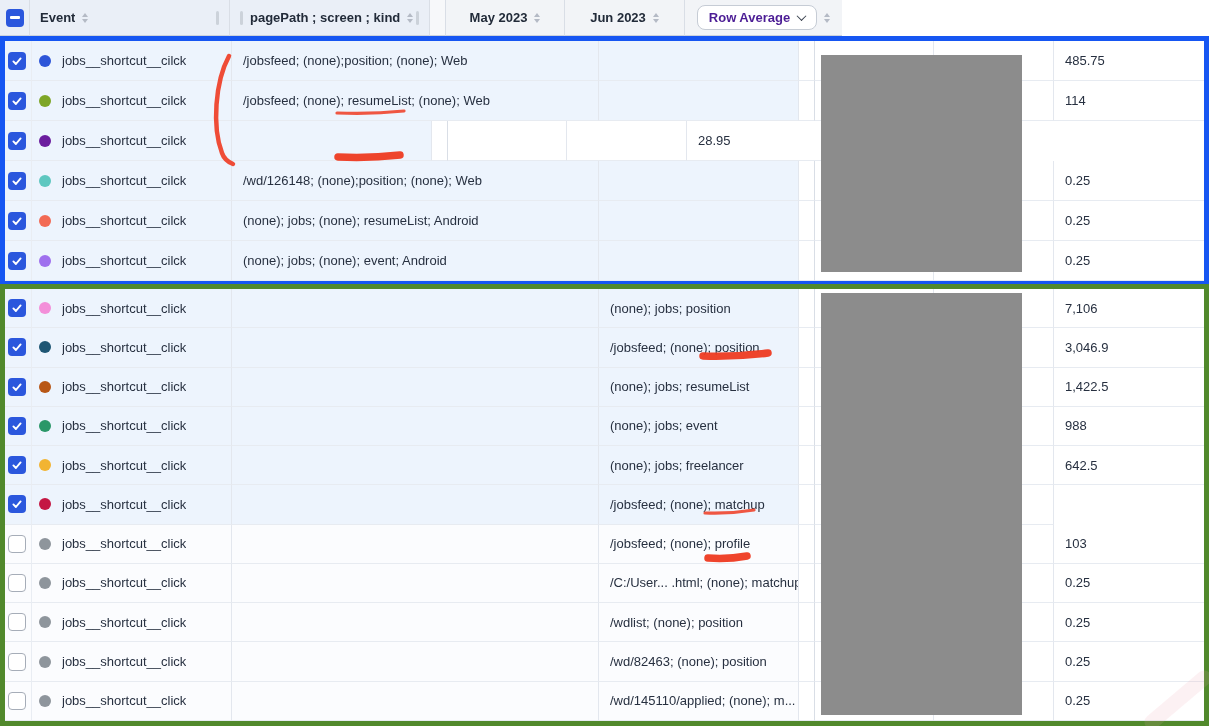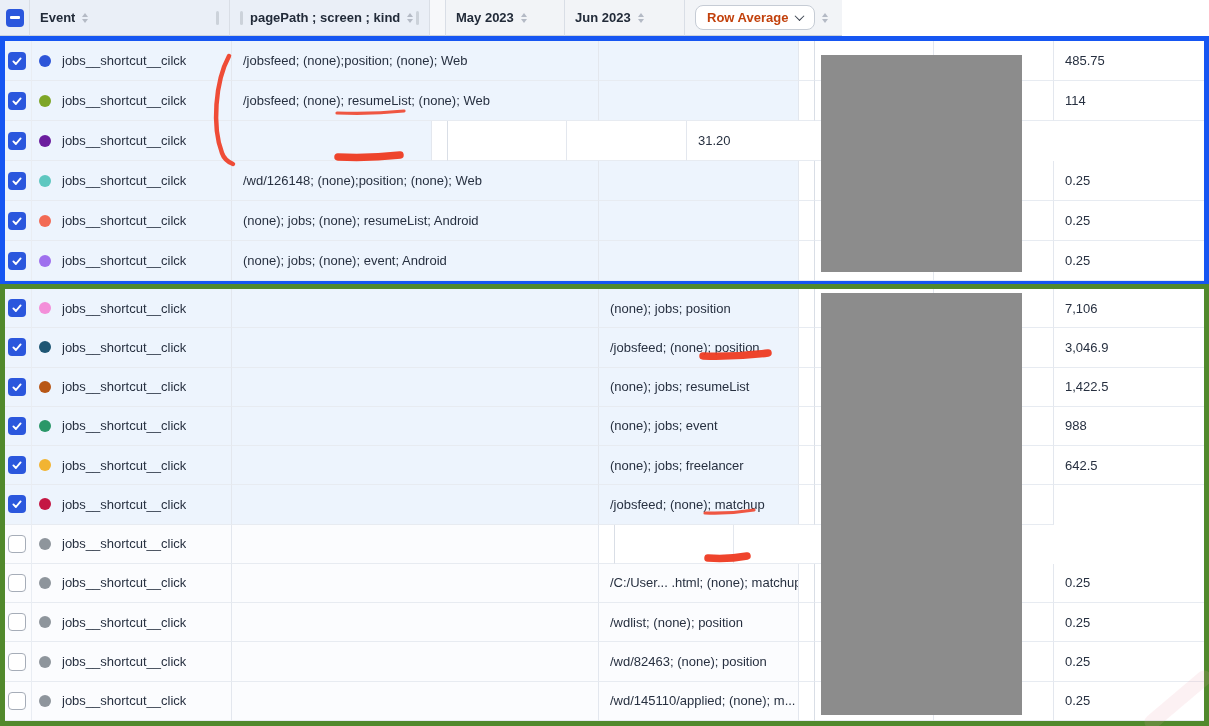--- a/index.html
+++ b/index.html
@@ -14,31 +14,31 @@
   .c-may{width:119px;min-width:119px}
   .c-jun{width:120px;min-width:120px}
   .c-avg{width:157px;min-width:157px}
   .cell{box-sizing:border-box;display:flex;align-items:center;
         border-right:1px solid #e3e7ee;border-bottom:1px solid #e7ebf1;
         font-size:13px;white-space:nowrap;overflow:hidden;}
   
   #hdr{position:absolute;left:0;top:0;width:1209px;height:36px;display:flex;z-index:2;}
   .hcell{box-sizing:border-box;display:flex;align-items:center;height:36px;
          border-right:1px solid #d9dee6;border-bottom:1px solid #cdd3dc;
-         background:#eaeff7;font-size:13px;font-weight:700;color:#222b39;padding:0 10px;}
+         background:#eaeff7;font-size:13px;font-weight:700;color:#222b39;padding:0 10px;justify-content:center;}
   .hcell.light{background:#f2f4f7;}
   .hcell.gut{background:#f7f8fa;padding:0;}
   .htxt{overflow:hidden;text-overflow:ellipsis;}
   .sort{display:inline-flex;flex-direction:column;align-items:center;margin-left:7px;cursor:pointer;}
   .sort i{display:block;width:0;height:0;border-left:3.5px solid transparent;border-right:3.5px solid transparent;}
   .sort i.up{border-bottom:4.5px solid #b4bac5;margin-bottom:2px;}
   .sort i.dn{border-top:4.5px solid #b4bac5;}
   .grip{width:3px;height:14px;border-radius:2px;background:#ccd2da;margin-left:auto;}
   .avg-btn{display:inline-flex;align-items:center;gap:8px;background:#fff;border:1px solid #c6ccd5;
-           border-radius:8px;padding:4px 11px;font-size:13px;font-weight:700;color:#c2410c;cursor:pointer;}
+           border-radius:8px;padding:4px 11px;font-size:13px;font-weight:700;color:#4c1d95;cursor:pointer;}
   .chev{width:6px;height:6px;border-right:1.8px solid #39414e;border-bottom:1.8px solid #39414e;
         transform:rotate(45deg) translate(-1px,-1px);}
   
   .cb{width:18px;height:18px;border-radius:4px;box-sizing:border-box;display:flex;
       align-items:center;justify-content:center;cursor:pointer;flex:none;}
   .cb.on{background:#2b57dd;}
   .cb.off{background:#fff;border:1.5px solid #a6adb8;}
   .cb.ind{background:#2b57dd;}
   .cb svg{display:block;}
   .cb .minus{width:10px;height:2.4px;background:#fff;border-radius:1px;}
@@ -168,21 +168,21 @@
           </div>
         </div>
         <div class="cell c-event tint-on">
           <span class="dot" style="background: rgb(107, 29, 158);"></span>
           <span class="evt">jobs__shortcut__cilck</span>
         </div>
         <div class="cell c-p2 tint-on"></div>
         <div class="cell c-gut plain"></div>
         <div class="cell c-may plain"></div>
         <div class="cell c-jun plain"></div>
-        <div class="cell c-avg plain">31.20</div>
+        <div class="cell c-avg plain">28.95</div>
       </div>
       <div class="trow">
         <div class="cell c-check tint-on">
           <div class="cb on">
             <svg width="12" height="12" viewBox="0 0 12 12">
               <path d="M2.4 6.4 L4.9 9 L9.6 3.4" stroke="#fff" stroke-width="1.9" fill="none" stroke-linecap="round" stroke-linejoin="round"></path>
             </svg>
           </div>
         </div>
         <div class="cell c-event tint-on">
@@ -351,20 +351,21 @@
       </div>
       <div class="trow">
         <div class="cell c-check tint-off">
           <div class="cb off"></div>
         </div>
         <div class="cell c-event tint-off">
           <span class="dot" style="background: rgb(142, 149, 156);"></span>
           <span class="evt">jobs__shortcut__click</span>
         </div>
         <div class="cell c-p1 tint-off"></div>
+        <div class="cell c-p2 tint-off">/jobsfeed; (none); profile</div>
         <div class="cell c-gut plain"></div>
         <div class="cell c-may plain"></div>
         <div class="cell c-jun plain"></div>
         <div class="cell c-avg plain">103</div>
       </div>
       <div class="trow">
         <div class="cell c-check tint-off">
           <div class="cb off"></div>
         </div>
         <div class="cell c-event tint-off">

